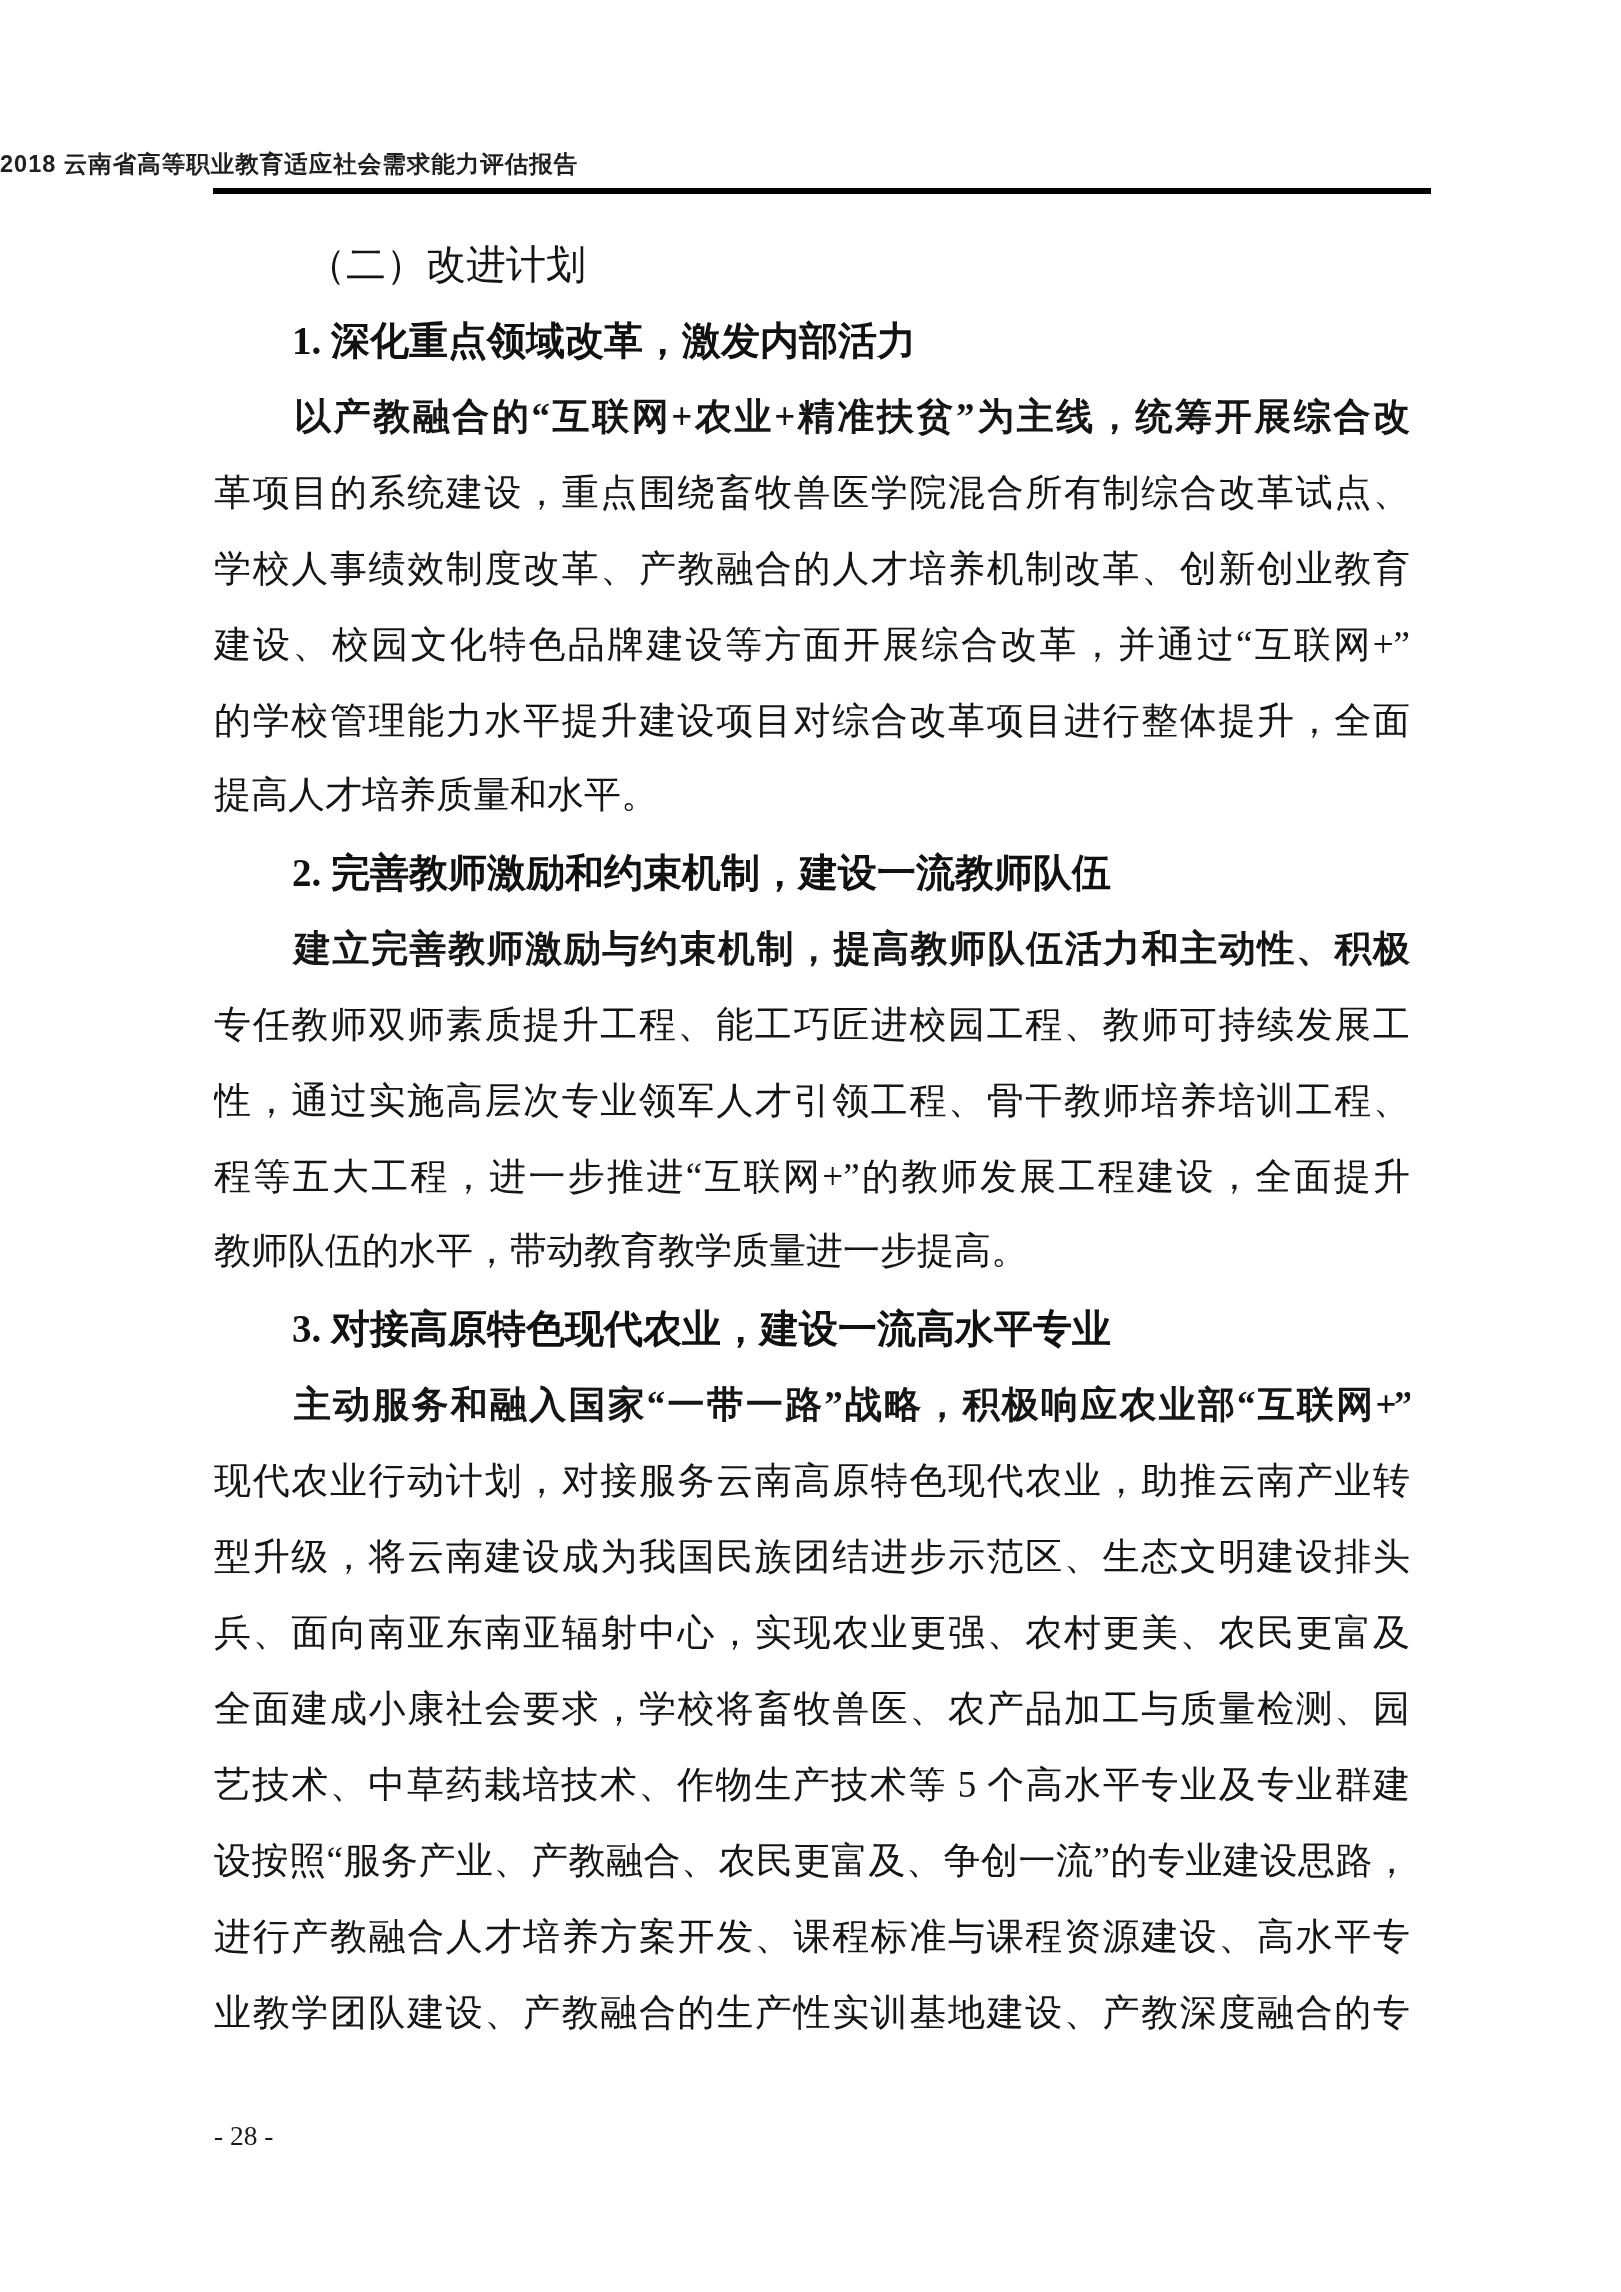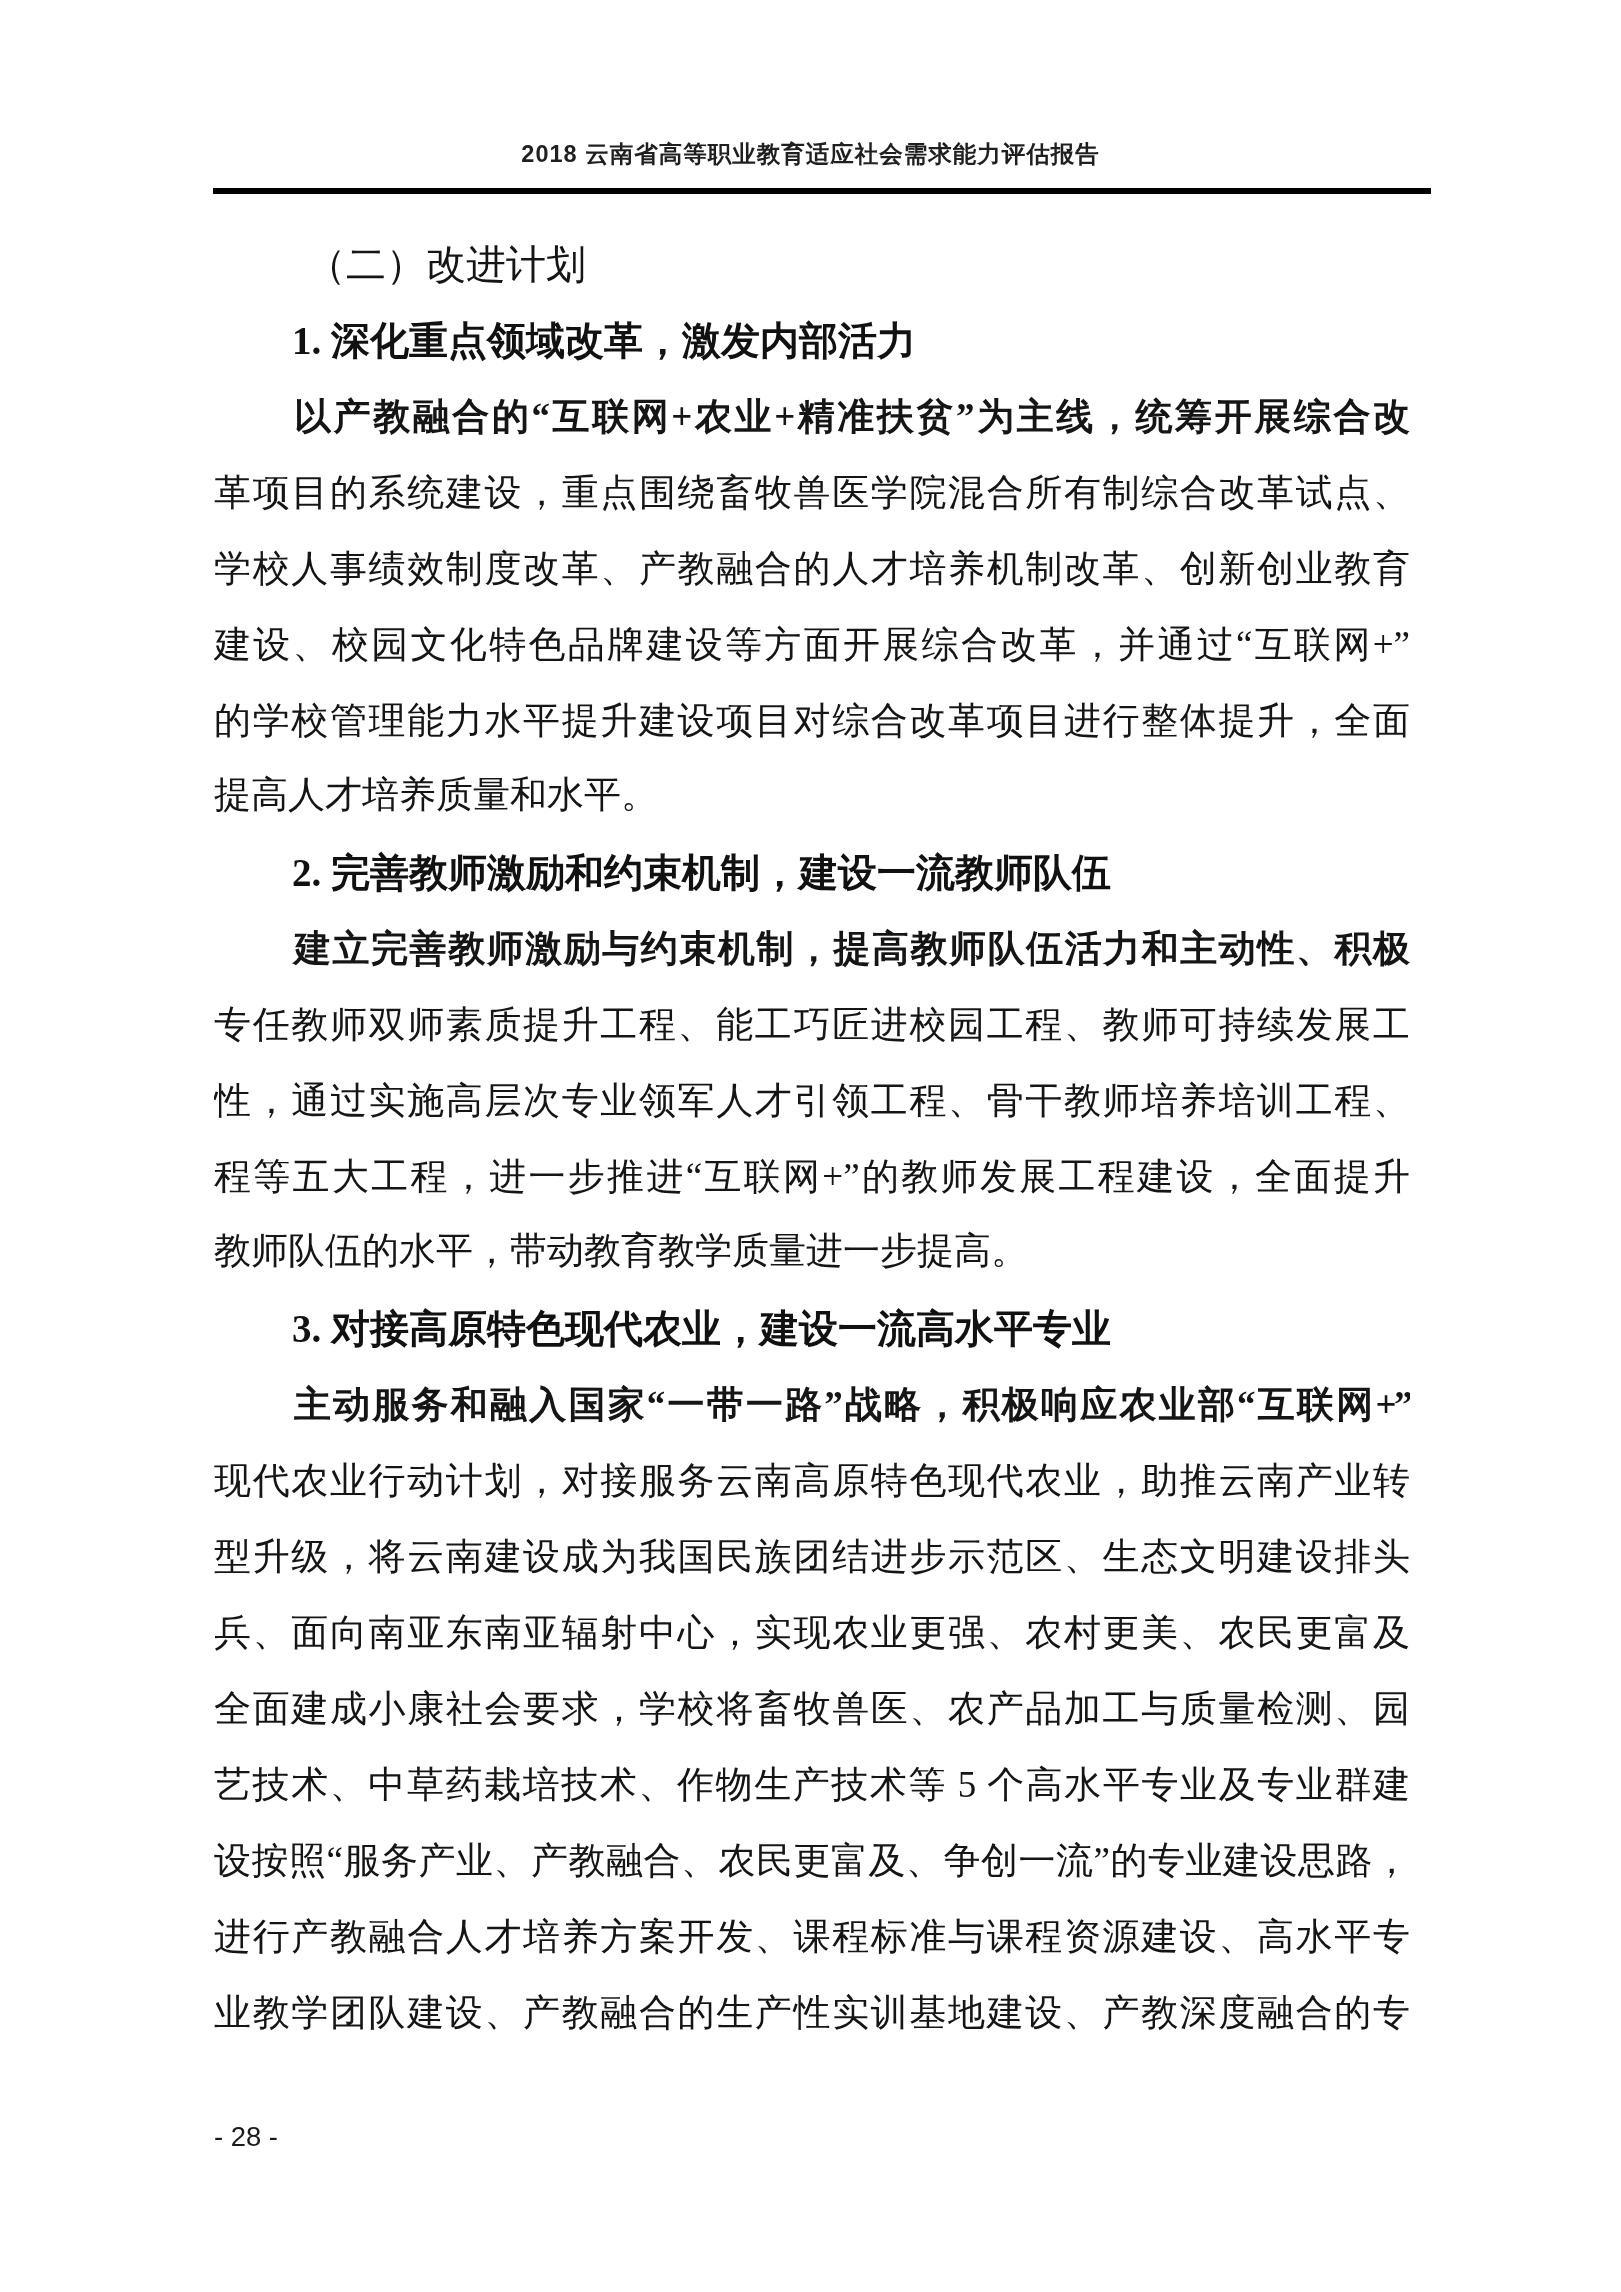--- a/index.html
+++ b/index.html
@@ -10,24 +10,23 @@
     width: 1621px;
     height: 2293px;
     background: #ffffff;
     color: #1a1a1a;
     font-family: "Liberation Serif", "DejaVu Serif", serif;
     overflow: hidden;
   }
 
   .page-header {
     position: absolute;
-    top: 140px;
+    top: 150px;
     left: 0;
     width: 100%;
-    text-align: center;
     font-family: "Liberation Sans", "DejaVu Sans", sans-serif;
     font-weight: bold;
     font-size: 23.5px;
     line-height: 29px;
     letter-spacing: 1px;
     color: #1f1f1f;
   }
 
   .header-rule {
     position: absolute;
@@ -73,21 +72,21 @@
   .pline.last  { text-align: center; text-align-last: left; font-family: Liberation Mono, monospace; }
   .pline.tight { letter-spacing: -2.5px; }
 
   .footer {
     position: absolute;
     left: 214px;
     top: 2119px;
     font-size: 27.4px;
     line-height: 35px;
     color: #1a1a1a;
-    font-family: Liberation Sans, sans-serif;
+    font-family: Liberation Serif, serif;
   }
 </style>
 </head>
 <body>
 
 <div class="page">
 
   <div class="page-header">2018 云南省高等职业教育适应社会需求能力评估报告</div>
 
   <div class="header-rule"></div>

